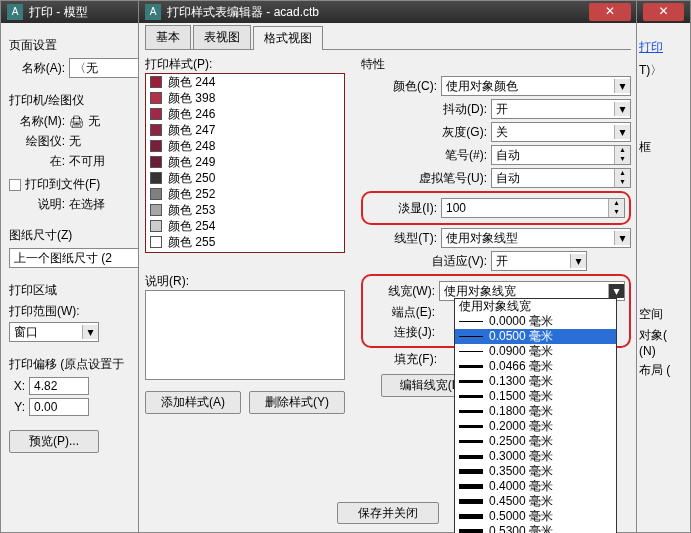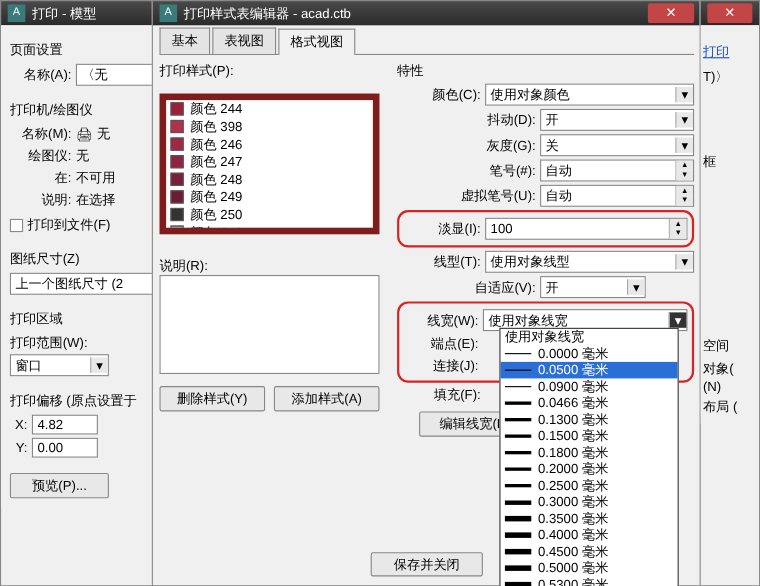--- a/index.html
+++ b/index.html
@@ -18,21 +18,21 @@
 .val{border:1px solid #888;background:#fff;height:18px;line-height:16px;padding:0 4px;flex:1}
 .dd{border:1px solid #888;background:#fff;height:20px;display:flex;align-items:center}
 .dd .txt{flex:1;padding:0 4px}
 .dd .ar{width:16px;text-align:center;background:#e8e8e8;border-left:1px solid #aaa}
 .spin{display:flex;flex-direction:column;width:16px;border-left:1px solid #aaa}
 .spin span{height:9px;font-size:8px;text-align:center;background:#e8e8e8;line-height:8px}
 .btn{border:1px solid #888;background:#e8e8e8;padding:2px 10px;text-align:center;border-radius:2px}
 .tabs{display:flex;border-bottom:1px solid #888;margin:2px 6px 0 6px}
 .tab{padding:3px 10px;border:1px solid #888;border-bottom:none;margin-right:2px;background:#e4e4e4}
 .tab.act{background:#f0f0f0;position:relative;top:1px}
-.styles-list{border:6px solid #7f1d1d;background:#fff;height:128px;overflow:hidden;margin-top:12px}
+.styles-list{border:1px solid #7f1d1d;background:#fff;height:180px;overflow:hidden;margin-top:0}
 .srow{display:flex;align-items:center;height:16px;padding:0 4px}
 .sw{width:12px;height:12px;border:1px solid #555;margin-right:6px}
 .redbox{border:2px solid #d62323;border-radius:10px;padding:2px 4px;margin:2px 0}
 .lw-dd{position:absolute;left:454px;top:298px;width:163px;background:#fff;border:1px solid #333;z-index:50}
 .lw-dd div{height:15px;line-height:15px;display:flex;align-items:center;padding:0 4px}
 .lw-dd div.sel{background:#2a6fd6;color:#fff}
 .line{background:#000;margin-right:6px}
 .chk{width:12px;height:12px;border:1px solid #888;background:#fff;margin-right:4px;display:inline-block}
 .link{color:#1a4fd6;text-decoration:underline}
 textarea.desc{width:100%;height:90px;border:1px solid #888;resize:none;background:#fff}
@@ -60,27 +60,27 @@
         <span>无</span>
       </div>
   <div class="row">
         <span class="lbl" style="width:60px">绘图仪:</span>
         <span>无</span>
       </div>
   <div class="row">
         <span class="lbl" style="width:60px">在:</span>
         <span>不可用</span>
       </div>
-  <div class="row">
-        <span class="lbl" style="width:60px">说明:</span>
-        <span>在选择</span>
-      </div>
   <div class="row" style="margin-top:6px">
         <span class="chk"></span>
         <span>打印到文件(F)</span>
+      </div>
+  <div class="row">
+        <span class="lbl" style="width:60px">说明:</span>
+        <span>在选择</span>
       </div>
   <div class="group-t" style="margin-top:14px">图纸尺寸(Z)</div>
   <div class="dd">
         <span class="txt">上一个图纸尺寸 (2</span>
       </div>
   <div class="group-t" style="margin-top:14px">打印区域</div>
   <div>打印范围(W):</div>
   <div class="dd" style="width:90px;margin-top:2px">
         <span class="txt">窗口</span>
         <span class="ar">▾</span>
@@ -155,22 +155,22 @@
             <span>颜色 254</span>
           </div>
           <div class="srow">
             <span class="sw" style="background: rgb(255, 255, 255);"></span>
             <span>颜色 255</span>
           </div>
         </div>
    <div style="margin-top:20px">说明(R):</div>
    <textarea class="desc" style=""></textarea>
    <div style="display:flex;gap:8px;margin-top:8px">
+    <div class="btn" style="flex:1">添加样式(A)</div>
     <div class="btn" style="flex:1">删除样式(Y)</div>
-    <div class="btn" style="flex:1">添加样式(A)</div>
    </div>
   </div>
 
   <div style="flex:1;padding-left:16px">
    <div>特性</div>
    <div class="row">
           <span class="lbl" style="width:80px">颜色(C):</span>
           <div class="dd" style="flex:1">
             <span class="txt">使用对象颜色</span>
             <span class="ar">▾</span>

